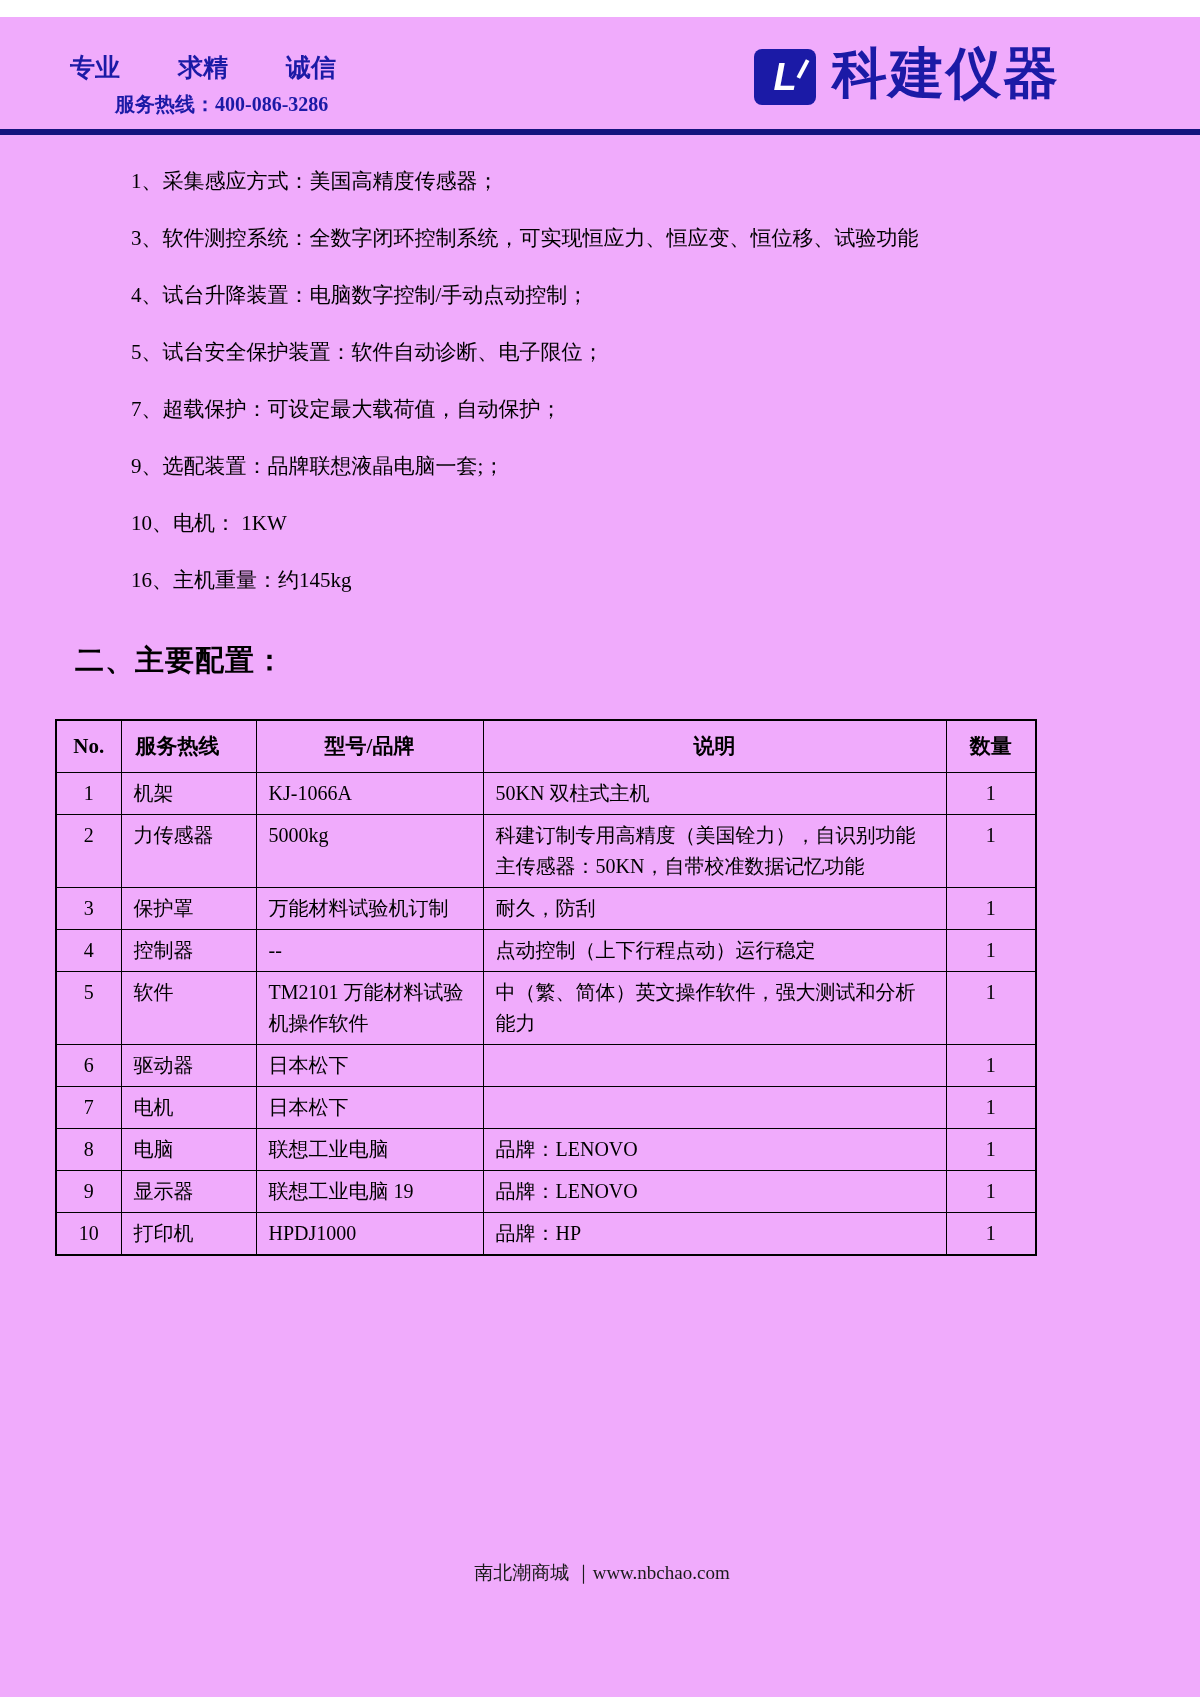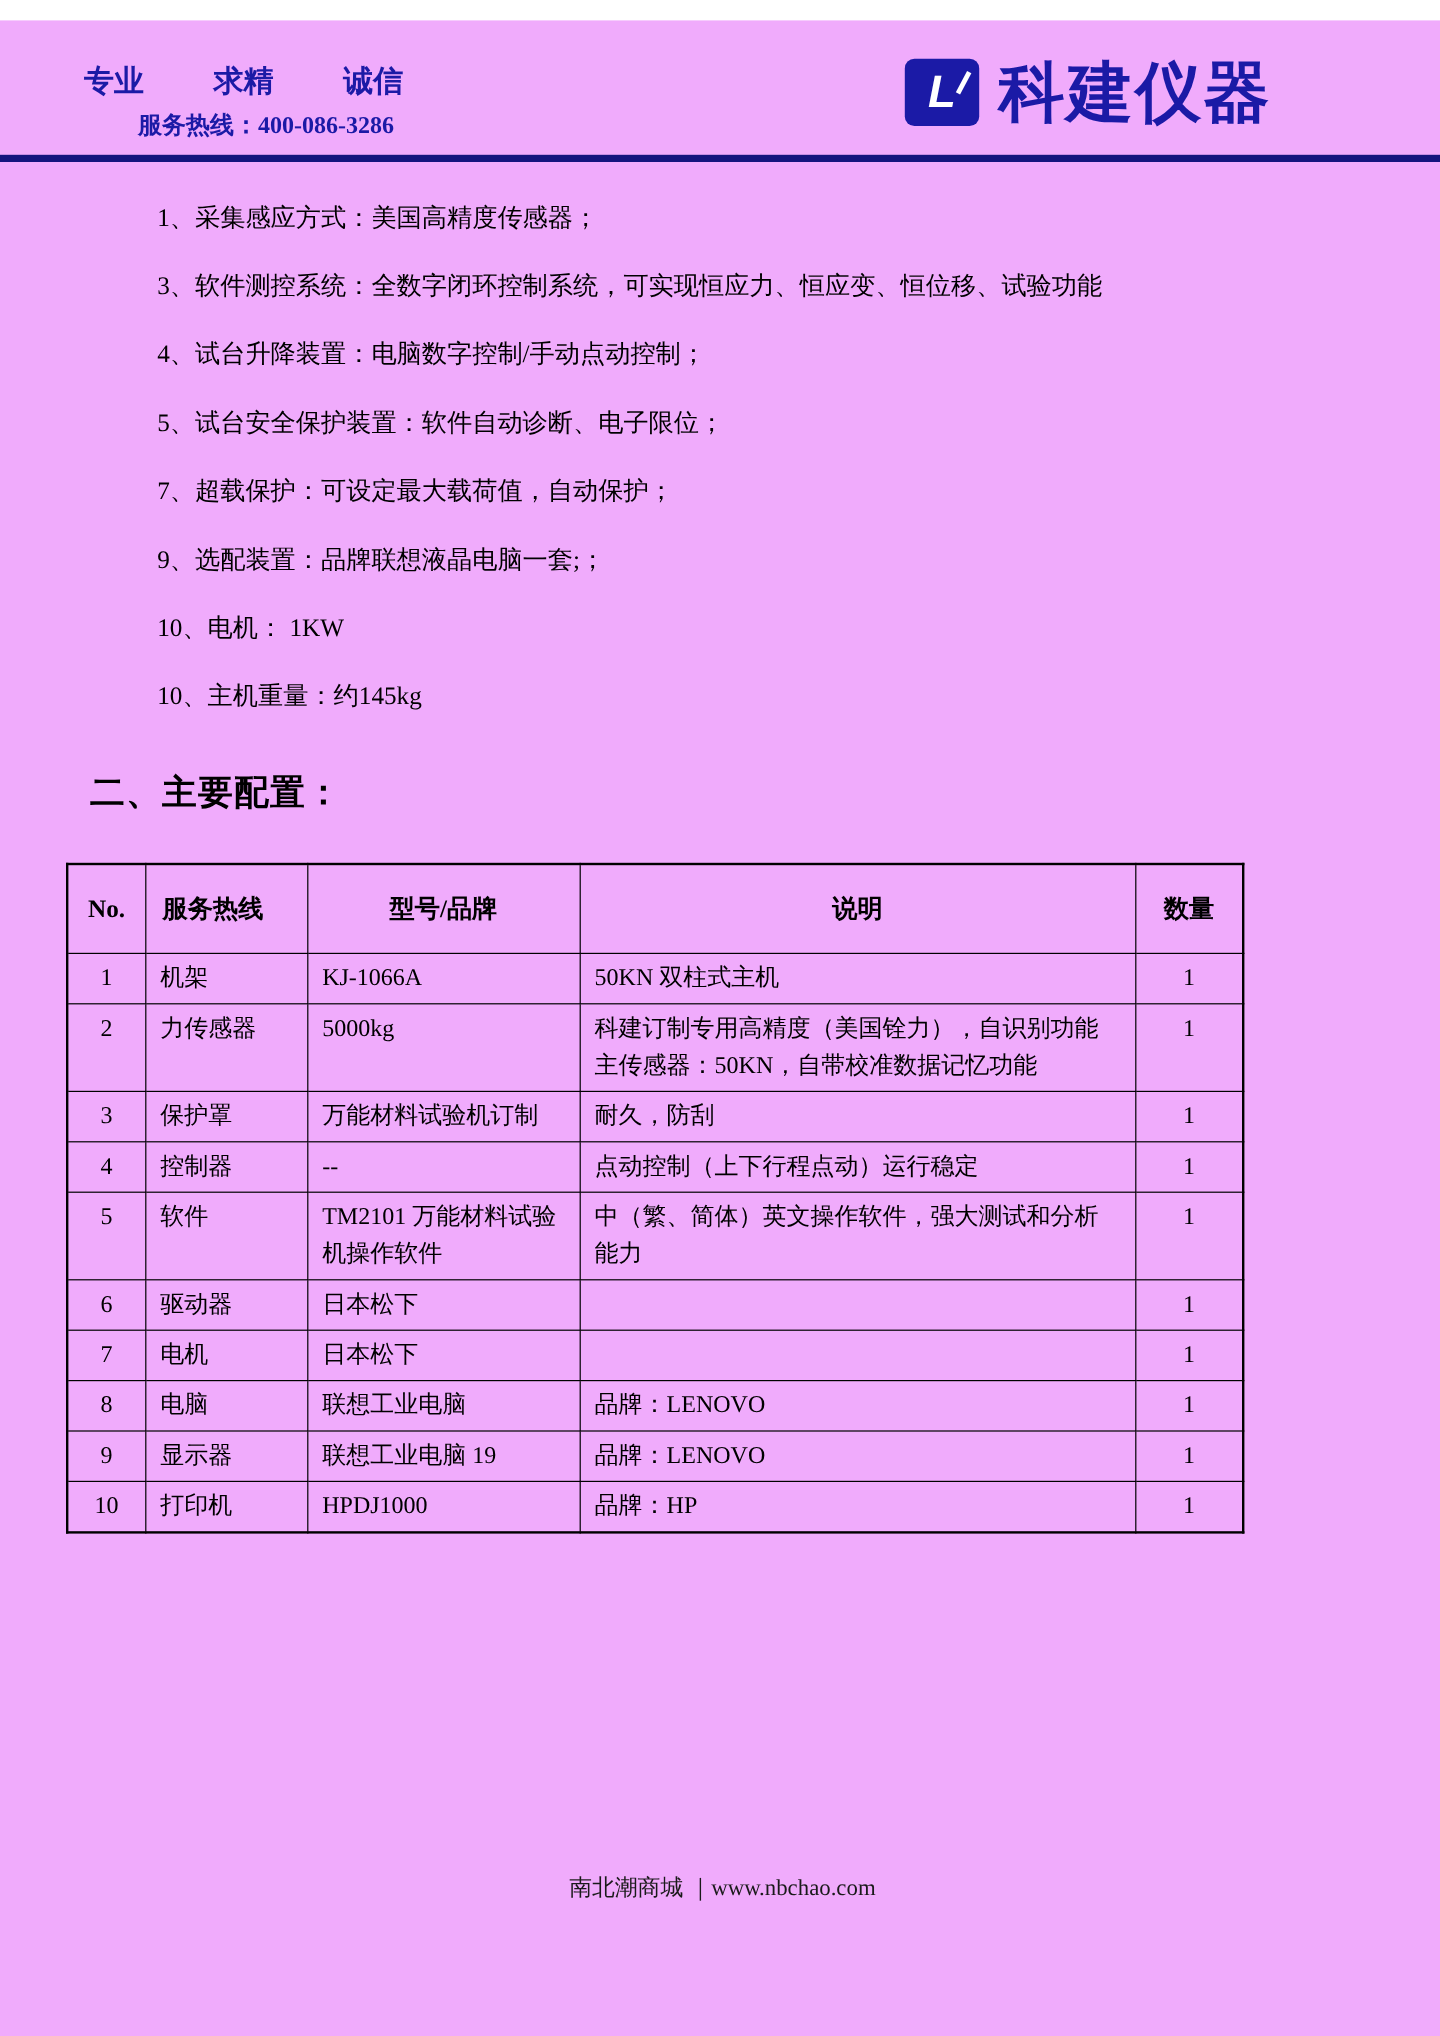--- a/index.html
+++ b/index.html
@@ -55,21 +55,21 @@
     line-height: 1;
   }
   .logo .logo-slash {
     position: absolute;
     right: 11px; top: 10px;
     width: 4px; height: 20px;
     background: #ffffff;
     transform: rotate(28deg);
   }
   .brand-name {
-    font-family: Liberation Sans, sans-serif;
+    font-family: Liberation Mono, monospace;
     font-weight: 900;
     font-size: 55px;
     letter-spacing: 2px;
     color: #1b1aa6;
     line-height: 1;
   }
   .header-rule {
     margin-top: 11px;
     height: 6px;
     width: 100%;
@@ -112,21 +112,21 @@
     font-size: 20px;
     line-height: 1.55;
     padding: 5px 12px;
     vertical-align: top;
     overflow: hidden;
   }
   .cfg-table th {
     font-size: 21px;
     font-weight: bold;
     text-align: center;
-    padding: 20px 8px;
+    padding: 9px 8px;
   }
   .cfg-table th.a-left { text-align: left; padding-left: 14px; }
   .cfg-table td.a-center { text-align: center; }
   .cfg-table td.a-left { text-align: left; }
 
   
   .footer {
     position: absolute;
     bottom: 128px;
     left: 2px;
@@ -162,21 +162,21 @@
 
   <div class="main">
 
     <p class="cfg-item">1、采集感应方式：美国高精度传感器；</p>
     <p class="cfg-item">3、软件测控系统：全数字闭环控制系统，可实现恒应力、恒应变、恒位移、试验功能</p>
     <p class="cfg-item">4、试台升降装置：电脑数字控制/手动点动控制；</p>
     <p class="cfg-item">5、试台安全保护装置：软件自动诊断、电子限位；</p>
     <p class="cfg-item">7、超载保护：可设定最大载荷值，自动保护；</p>
     <p class="cfg-item">9、选配装置：品牌联想液晶电脑一套;；</p>
     <p class="cfg-item">10、电机： 1KW</p>
-    <p class="cfg-item">10、主机重量：约145kg</p>
+    <p class="cfg-item">16、主机重量：约145kg</p>
 
     <h2 class="main-title">二、主要配置：</h2>
 
     <table class="cfg-table">
       <colgroup>
         <col style="width:65px">
           <col style="width:135px">
           <col style="width:227px">
           <col style="width:463px">
           <col style="width:90px">

